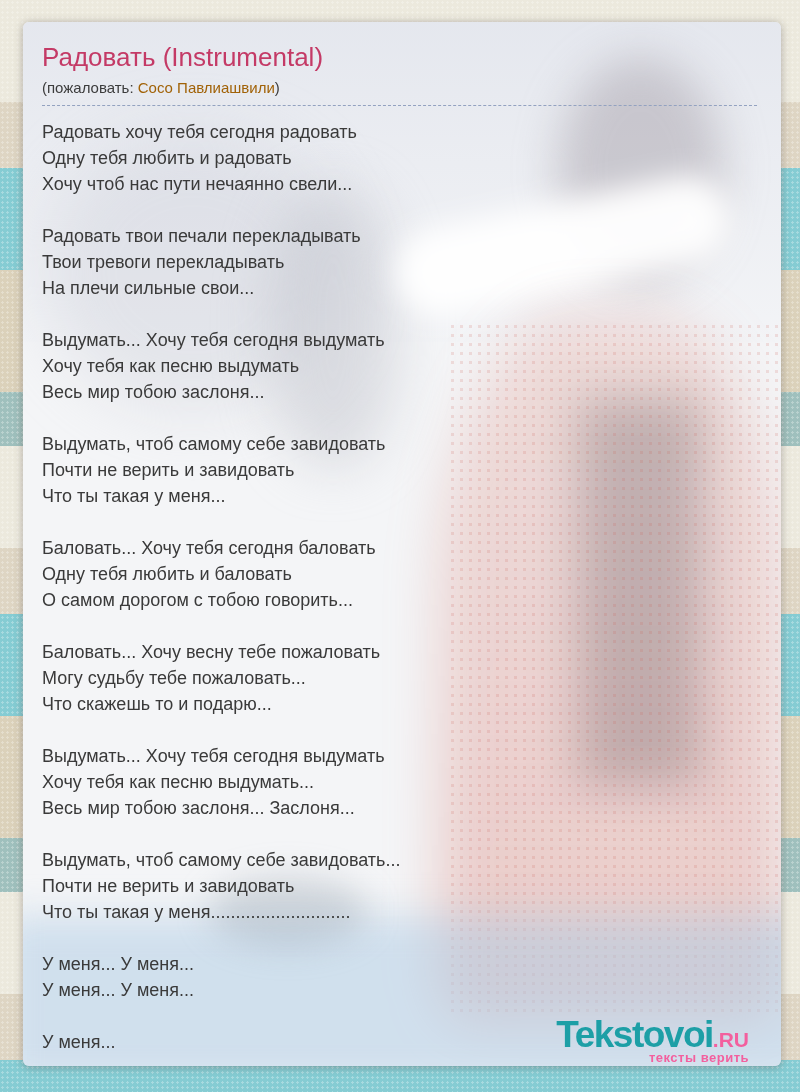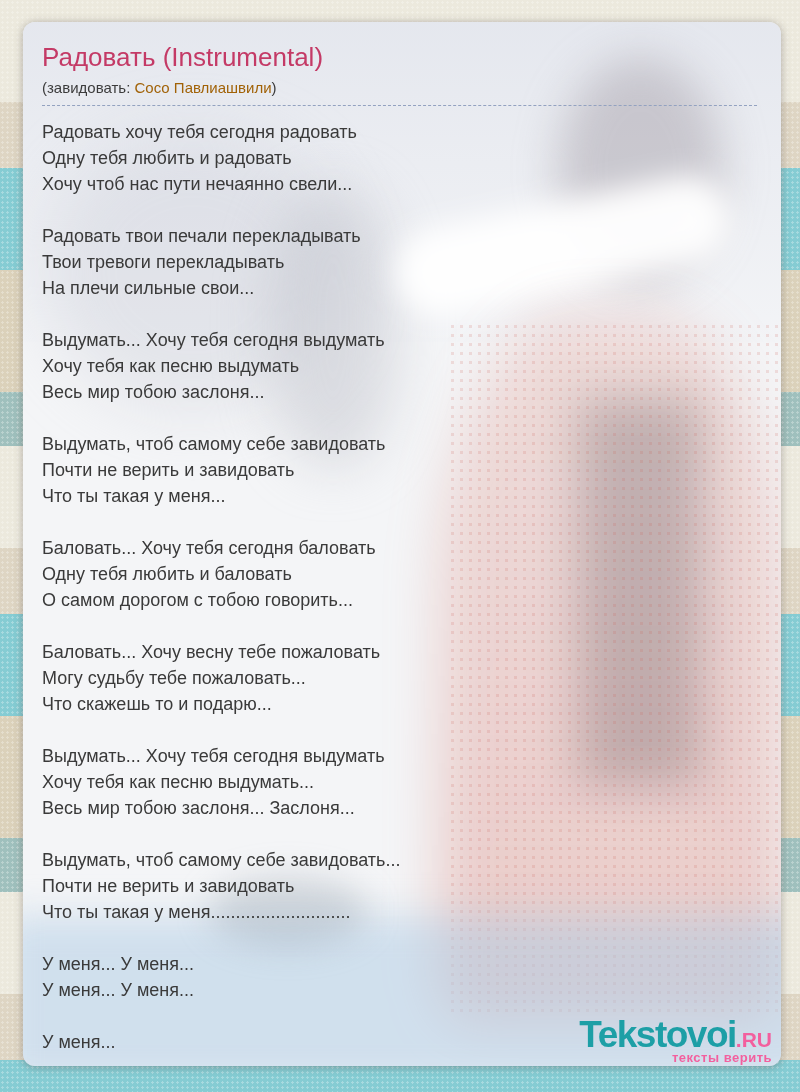--- a/index.html
+++ b/index.html
@@ -19,21 +19,21 @@
         #85ccd3 168px,#85ccd3 270px,
         #dbd1ba 270px,#dbd1ba 392px,
         #9fc0bd 392px,#9fc0bd 446px);
     background-size:5px 5px, 100% 446px;
     background-repeat:repeat, repeat;
   }
   
   .card {
     position:absolute; left:23px; top:22px; width:758px; height:1044px;
     background:#f4f5f7;
-    border-radius:12px;
+    border-radius:6px;
     box-shadow:0 1px 8px rgba(90,85,80,0.45);
     overflow:hidden;
   }
   .photo-layer { position:absolute; inset:0; z-index:1; pointer-events:none; }
   .ph { position:absolute; }
   .ph-sky      { left:0; top:0; width:100%; height:320px; background:linear-gradient(to bottom, rgba(225,228,236,0.8), rgba(238,240,245,0.2)); }
   .ph-tree     { left:20px; top:110px; width:300px; height:280px; background:rgba(198,200,212,0.35); border-radius:50%; filter:blur(32px); }
   .ph-man      { left:245px; top:165px; width:130px; height:280px; background:rgba(185,188,198,0.42); border-radius:45%; filter:blur(26px); }
   .ph-hair     { left:535px; top:35px; width:165px; height:225px; background:rgba(148,140,150,0.38); border-radius:50%; filter:blur(22px); }
   .ph-arm      { left:370px; top:180px; width:340px; height:88px; background:rgba(255,255,255,0.95); border-radius:44px; transform:rotate(-12deg); filter:blur(14px); }
@@ -57,21 +57,21 @@
     font-size:15px; color:#3c3c3c;
     border-bottom:1px dashed #93a2c0;
   }
   .artist-link { color:#a16207; text-decoration:none; cursor:pointer; }
   .lyrics {
     margin-top:13px;
     font-size:18px; line-height:26px; color:#3a3a3a;
     white-space:pre-line;
   }
   .site-logo {
-    position:absolute; right:9px; bottom:2px; z-index:3;
+    position:absolute; right:32px; bottom:2px; z-index:3;
     text-align:right; line-height:1; cursor:pointer;
   }
   .logo-main { font-weight:bold; font-size:37px; letter-spacing:-1.5px; color:#1d9fa6; }
   .logo-domain { font-weight:bold; font-size:21px; letter-spacing:0; color:#f35f9e; }
   .logo-tagline { font-weight:bold; font-size:13px; letter-spacing:0.5px; color:#f35f9e; margin-top:-2px; }
 </style>
 </head>
 <body>
 
 <div class="page">
@@ -86,21 +86,21 @@
       <div class="ph ph-dress"></div>
       <div class="ph ph-dressdk"></div>
       <div class="ph ph-sequins"></div>
       <div class="ph ph-floor"></div>
       <div class="ph ph-shoes"></div>
     </div>
 
     <div class="content">
       <h1 class="song-title">Радовать (Instrumental)</h1>
       <div class="artist-line">
-        <span>(завидовать: </span><a class="artist-link">Сосо Павлиашвили</a><span>)</span>
+        <span>(пожаловать: </span><a class="artist-link">Сосо Павлиашвили</a><span>)</span>
       </div>
       <div class="lyrics">Радовать хочу тебя сегодня радовать
 Одну тебя любить и радовать
 Хочу чтоб нас пути нечаянно свели...
 
 Радовать твои печали перекладывать
 Твои тревоги перекладывать
 На плечи сильные свои...
 
 Выдумать... Хочу тебя сегодня выдумать

